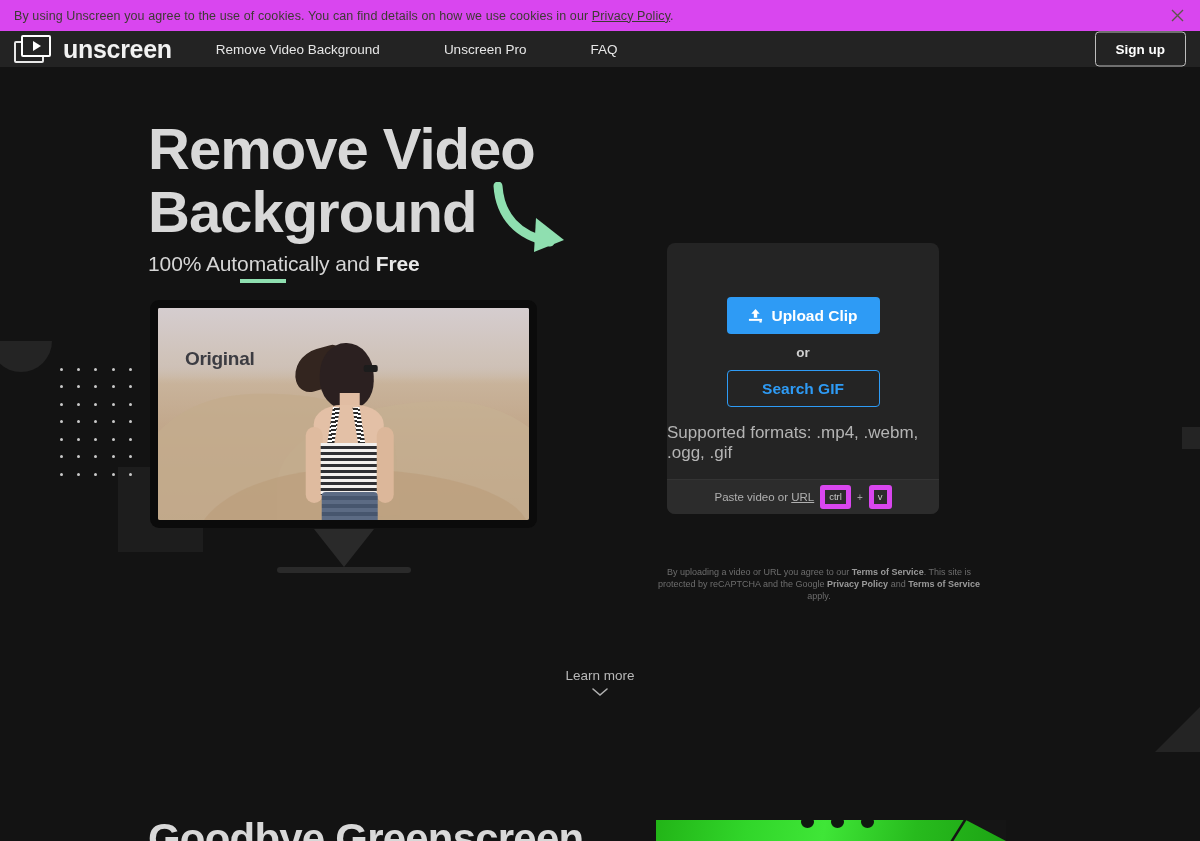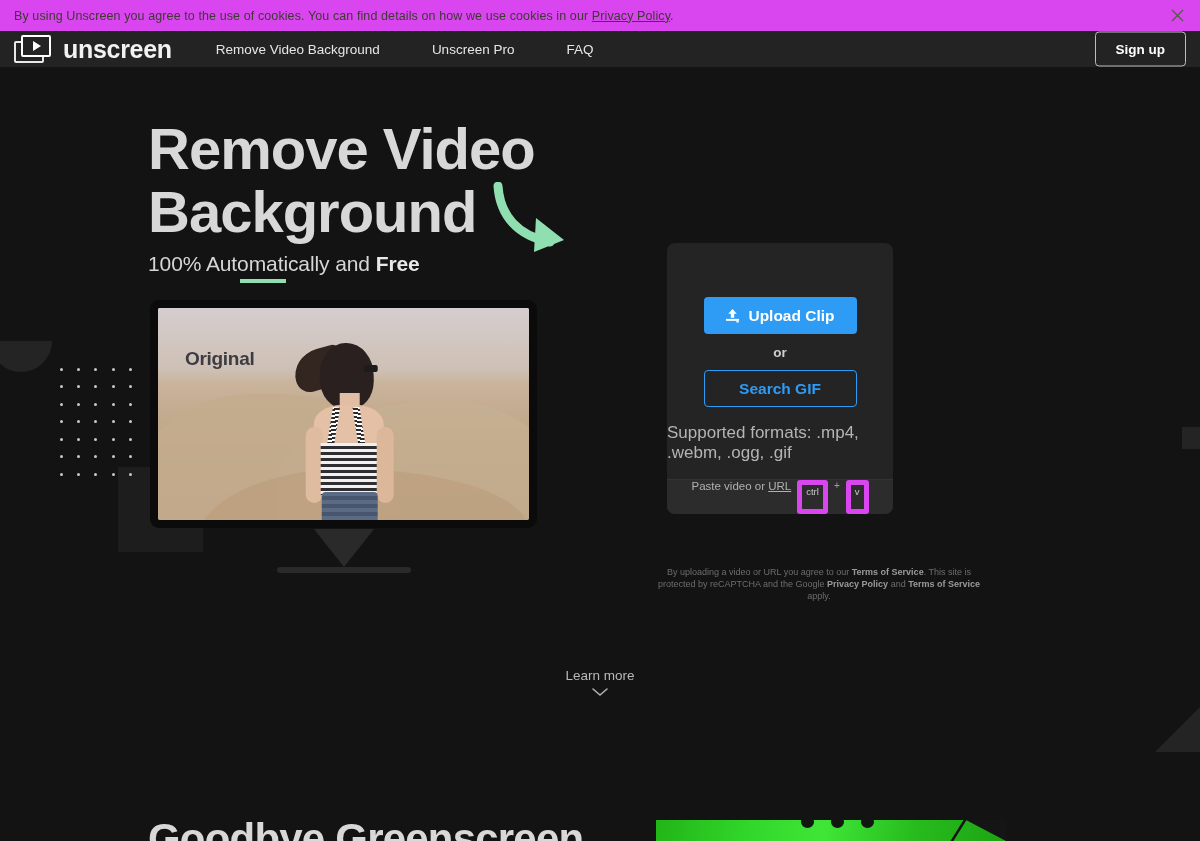--- a/index.html
+++ b/index.html
@@ -43,21 +43,21 @@
     display: flex; align-items: center; justify-content: center;
   }
   .logo-mark .play {
     width: 0; height: 0;
     border-left: 8px solid #ffffff;
     border-top: 5px solid transparent;
     border-bottom: 5px solid transparent;
     margin-left: 2px;
   }
   .logo-word { font-size: 25px; font-weight: 700; color: #f2f2f2; letter-spacing: -.3px; }
-  .nav { display: flex; align-items: center; gap: 0; margin-left: 44px; }
+  .nav { display: flex; align-items: center; gap: 12px; margin-left: 44px; }
   .nav-link {
     font-size: 13.5px; color: #e6e6e6; text-decoration: none;
     padding: 6px 0; margin-right: 52px; cursor: pointer; white-space: nowrap;
   }
   .nav-link:last-child { margin-right: 0; }
   .signup-btn {
     position: absolute; right: 14px; top: 50%; transform: translateY(-50%);
     border: 1px solid #bdbdbd; border-radius: 4px; background: transparent;
     color: #ffffff; font-size: 13.5px; font-weight: 700;
     padding: 9px 20px; cursor: pointer; font-family: inherit;
@@ -172,40 +172,40 @@
     width: 0; height: 0; border-top: 38px solid #2a2a2a;
     border-left: 30px solid transparent; border-right: 30px solid transparent;
   }
   .monitor-base {
     position: absolute; left: 50%; top: 267px; transform: translateX(-50%);
     width: 134px; height: 6px; background: #2a2a2a; border-radius: 3px;
   }
 
   
   .upload-card {
-    position: absolute; left: 667px; top: 243px; width: 226px; height: 271px;
+    position: absolute; left: 667px; top: 243px; width: 272px; height: 271px;
     background: #242424; border-radius: 8px; overflow: hidden;
     display: flex; flex-direction: column;
   }
   .card-body { flex: 1; display: flex; flex-direction: column; align-items: center; padding-top: 54px; }
   .upload-btn {
     display: flex; align-items: center; justify-content: center; gap: 8px;
     width: 153px; height: 37px; background: #2e9bf5; border: none; border-radius: 4px;
     color: #ffffff; font-size: 15.5px; font-weight: 700; cursor: pointer; font-family: inherit;
   }
   .or-text { font-size: 13.5px; color: #cfcfcf; font-weight: 600; margin: 11px 0 10px; }
   .gif-btn {
     width: 153px; height: 37px; background: transparent;
     border: 1px solid #2e9bf5; border-radius: 4px;
     color: #2e9bf5; font-size: 15.5px; font-weight: 700; cursor: pointer; font-family: inherit;
   }
   .formats { font-size: 17px; color: #b4b4b4; margin-top: 16px; }
   .card-footer {
     height: 35px; background: #2c2c2c; border-top: 1px solid #343434;
-    display: flex; justify-content: center; gap: 6px;
+    display: flex; align-items: center; justify-content: center; gap: 6px;
   }
   .paste-text { font-size: 11.5px; color: #b0b0b0; }
   .paste-text u { text-decoration: underline; cursor: pointer; }
   .kbd {
     border: 5px solid #d946ef; border-radius: 3px; padding: 1px 4px;
     font-size: 9.5px; color: #c9c9c9; line-height: 1.3; min-width: 13px; text-align: center;
   }
   .plus { font-size: 10px; color: #a0a0a0; }
 
   

